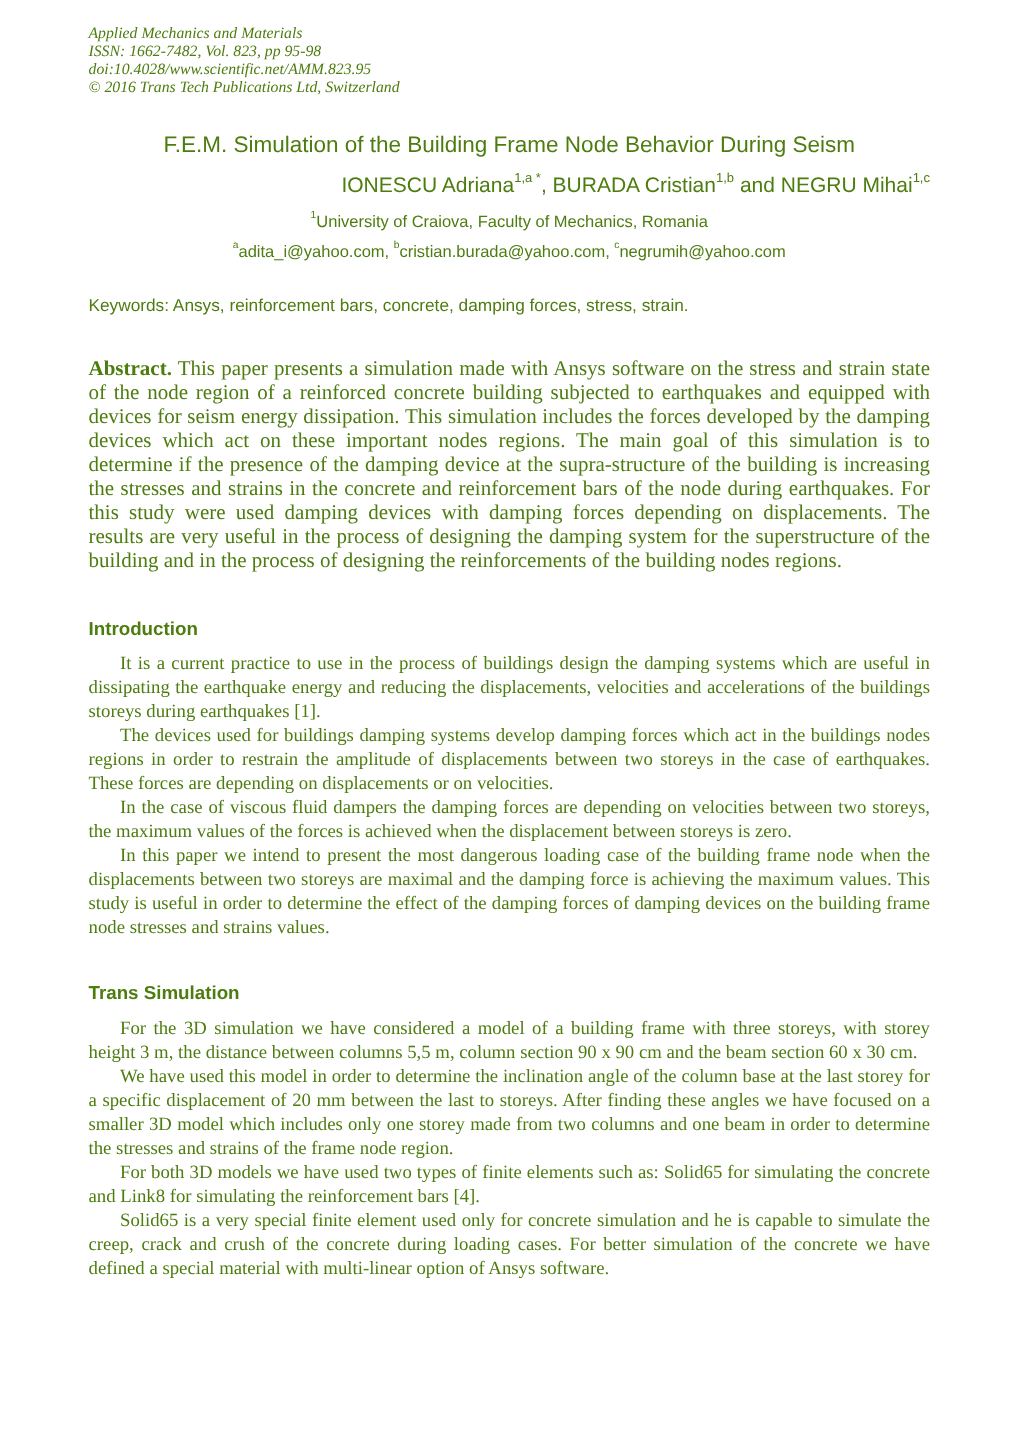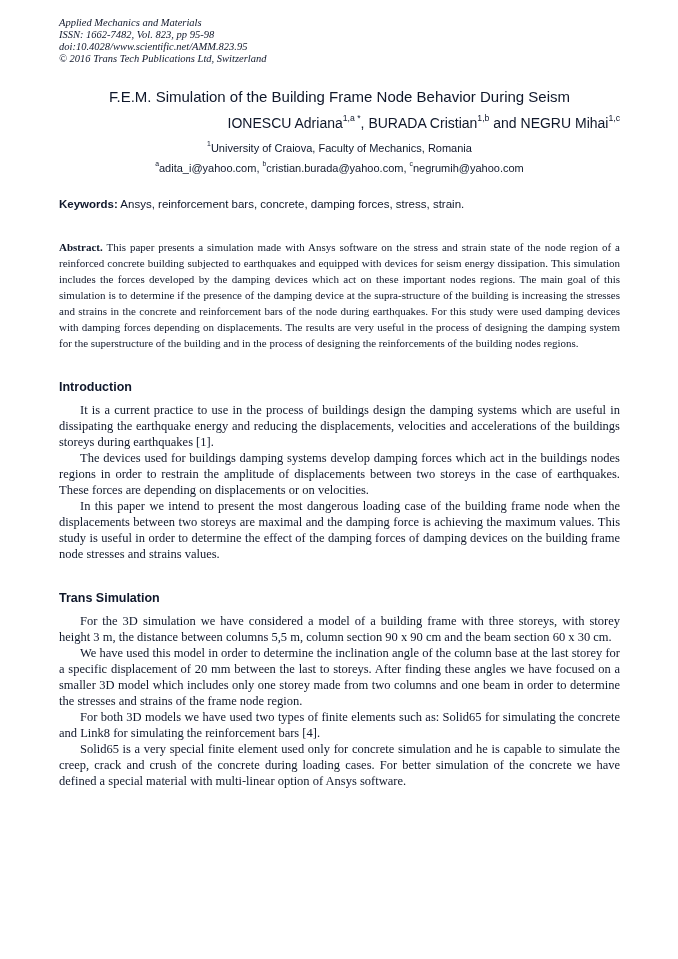--- a/index.html
+++ b/index.html
@@ -3,21 +3,21 @@
 <meta charset="utf-8">
 <style>
   html, body { margin: 0; padding: 0; background: #fff; }
   .page {
     position: relative;
     width: 678px;
     height: 959px;
     background: #ffffff;
     box-sizing: border-box;
     padding: 17px 58px 0 59px;
-    color: #0f172a;
+    color: #4d7c0f;
     font-family: "Liberation Serif", serif;
     overflow: hidden;
   }
   .header {
     display: flex;
     justify-content: space-between;
     font-family: "Liberation Serif", serif;
     font-style: italic;
     font-size: 10.5px;
     line-height: 12px;
@@ -57,23 +57,23 @@
     line-height: 14px;
     text-align: center;
     margin-top: 6px;
   }
   .keywords {
     font-family: "Liberation Sans", sans-serif;
     font-size: 11.5px;
     line-height: 15px;
     margin-top: 22px;
   }
-  .keywords .kw-label { font-weight: bold; margin-top: 31px; }
+  .keywords .kw-label { font-weight: normal; margin-top: 31px; }
   .abstract {
-    font-size: 11px;
+    font-size: 14px;
     line-height: 16px;
     text-align: justify;
     margin-top: 27px;
   }
   .abstract .abs-label { font-weight: bold; }
   .section-heading {
     font-family: Liberation Sans, sans-serif;
     font-weight: bold;
     font-size: 12.5px;
     line-height: 16px;
@@ -110,20 +110,21 @@
   <div class="emails"><sup>a</sup><span>adita_i@yahoo.com</span><span>, </span><sup>b</sup><span>cristian.burada@yahoo.com</span><span>, </span><sup>c</sup><span>negrumih@yahoo.com</span></div>
 
   <div class="keywords"><span class="kw-label">Keywords:</span><span> Ansys, reinforcement bars, concrete, damping forces, stress, strain.</span></div>
 
   <div class="abstract"><span class="abs-label">Abstract.</span><span> This paper presents a simulation made with Ansys software on the stress and strain state of the node region of a reinforced concrete building subjected to earthquakes and equipped with devices for seism energy dissipation. This simulation includes the forces developed by the damping devices which act on these important nodes regions. The main goal of this simulation is to determine if the presence of the damping device at the supra-structure of the building is increasing the stresses and strains in the concrete and reinforcement bars of the node during earthquakes. For this study were used damping devices with damping forces depending on displacements. The results are very useful in the process of designing the damping system for the superstructure of the building and in the process of designing the reinforcements of the building nodes regions.</span></div>
 
   <div class="section">
     <h2 class="section-heading">Introduction</h2>
     <p>It is a current practice to use in the process of buildings design the damping systems which are useful in dissipating the earthquake energy and reducing the displacements, velocities and accelerations of the buildings storeys during earthquakes [1].</p>
     <p>The devices used for buildings damping systems develop damping forces which act in the buildings nodes regions in order to restrain the amplitude of displacements between two storeys in the case of earthquakes. These forces are depending on displacements or on velocities.</p>
+    <p>In the case of viscous fluid dampers the damping forces are depending on velocities between two storeys, the maximum values of the forces is achieved when the displacement between storeys is zero.</p>
     <p>In this paper we intend to present the most dangerous loading case of the building frame node when the displacements between two storeys are maximal and the damping force is achieving the maximum values. This study is useful in order to determine the effect of the damping forces of damping devices on the building frame node stresses and strains values.</p>
   </div>
 
   <div class="section">
     <h2 class="section-heading">Trans Simulation</h2>
     <p>For the 3D simulation we have considered a model of a building frame with three storeys, with storey height 3 m, the distance between columns 5,5 m, column section 90 x 90 cm and the beam section 60 x 30 cm.</p>
     <p>We have used this model in order to determine the inclination angle of the column base at the last storey for a specific displacement of 20 mm between the last to storeys. After finding these angles we have focused on a smaller 3D model which includes only one storey made from two columns and one beam in order to determine the stresses and strains of the frame node region.</p>
     <p>For both 3D models we have used two types of finite elements such as: Solid65 for simulating the concrete and Link8 for simulating the reinforcement bars [4].</p>
     <p>Solid65 is a very special finite element used only for concrete simulation and he is capable to simulate the creep, crack and crush of the concrete during loading cases. For better simulation of the concrete we have defined a special material with multi-linear option of Ansys software.</p>
   </div>

